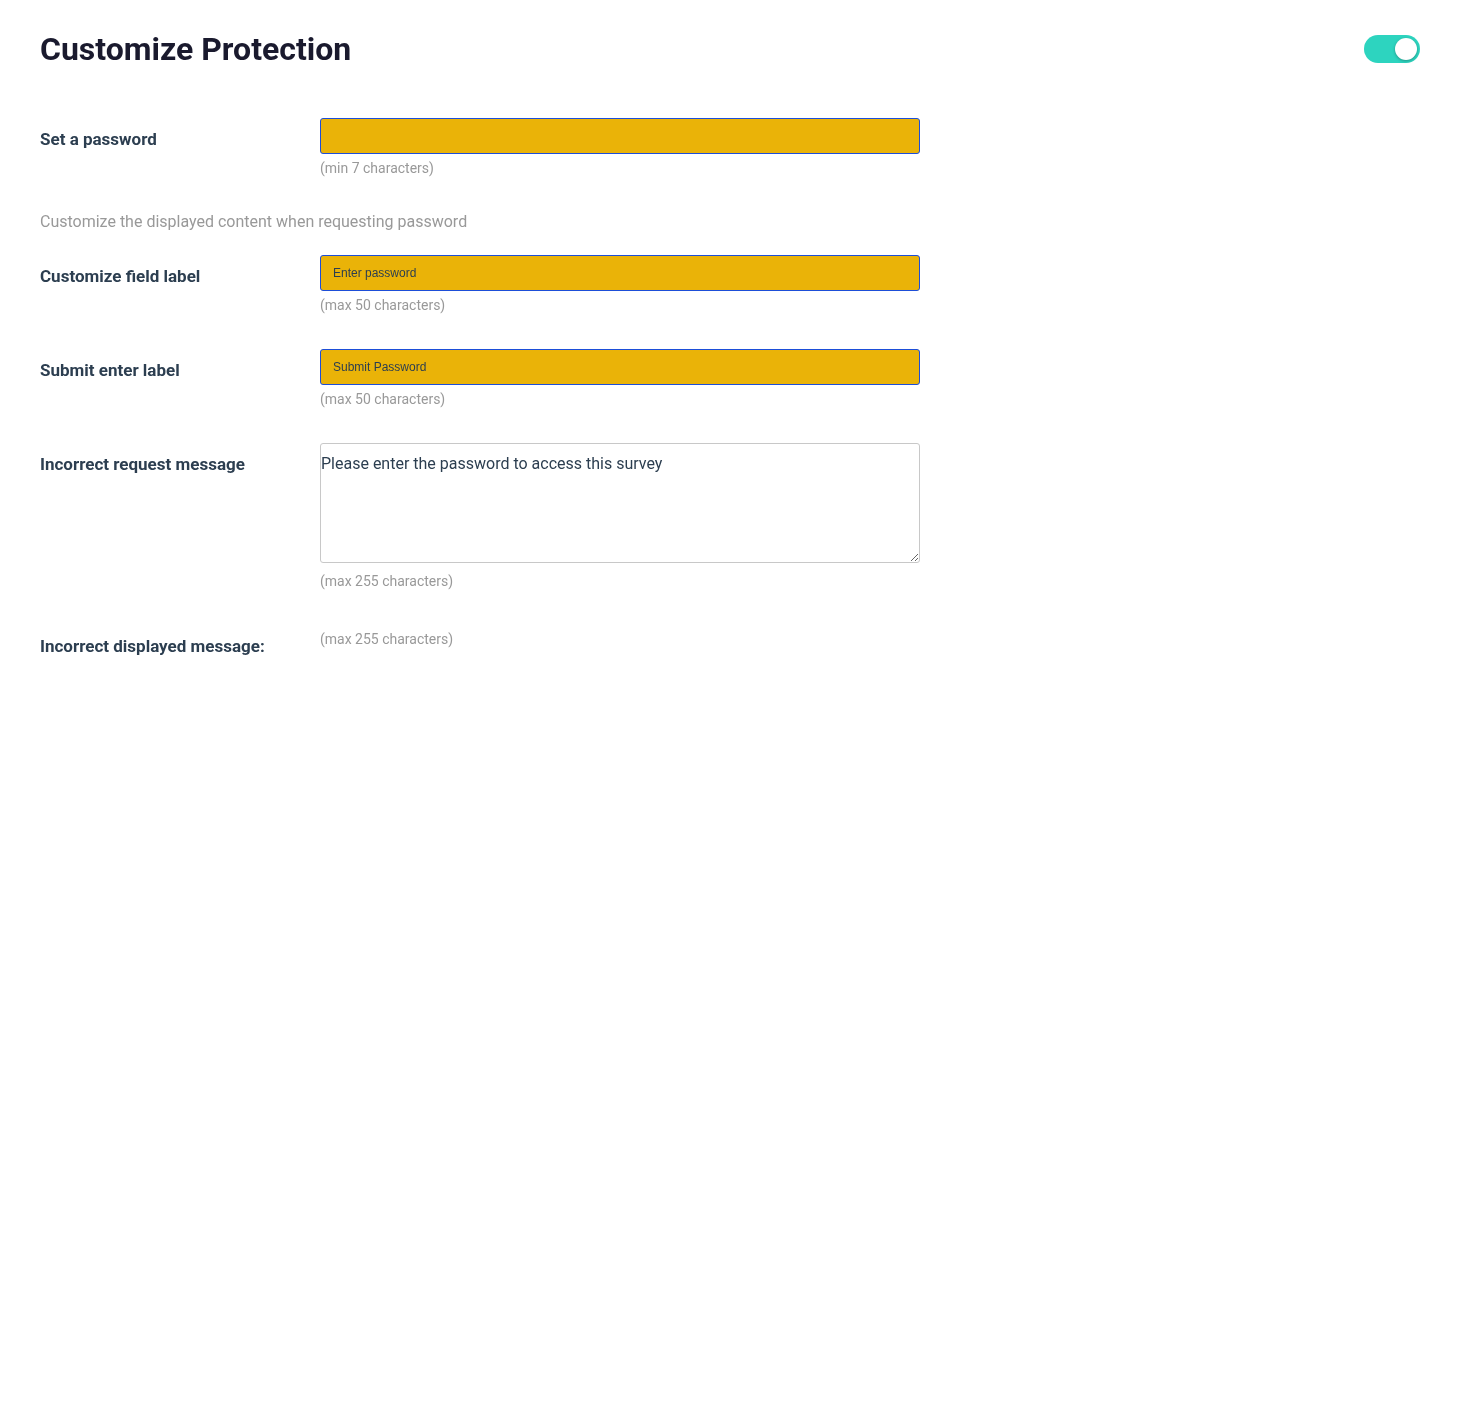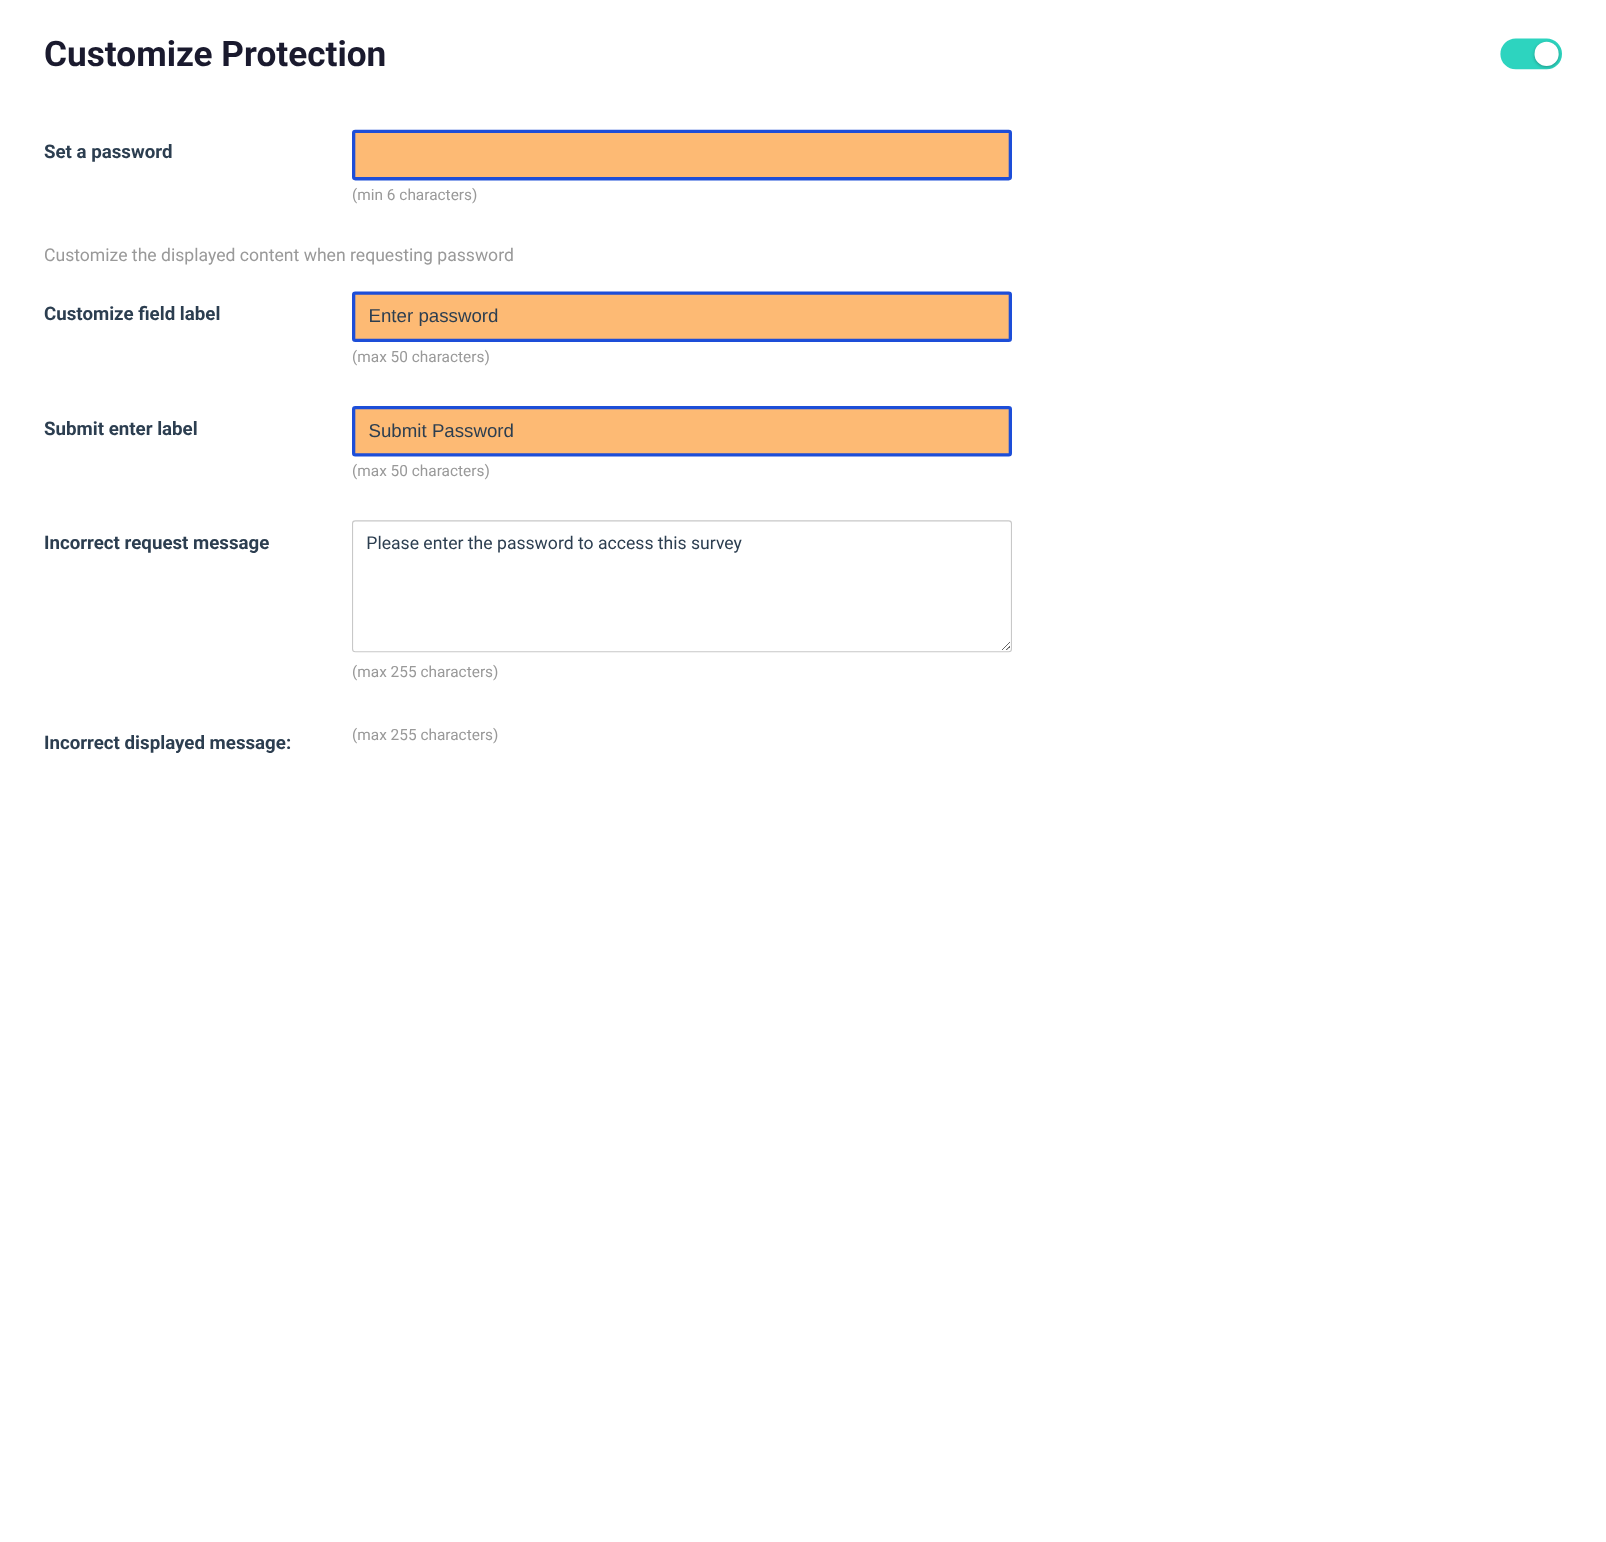--- a/index.html
+++ b/index.html
@@ -82,31 +82,31 @@
     }
 
     .form-field {
       flex: 1;
       max-width: 600px;
     }
 
     .form-input {
       width: 100%;
       padding: 10px 12px;
-      border: 3px solid #1d4ed8;
+      border: 1px solid #1d4ed8;
       border-radius: 3px;
-      font-size: 17px;
+      font-size: 12px;
       color: #2c3e50;
       outline: none;
-      background: #fdba74;
+      background: #eab308;
     }
 
     .form-textarea {
       width: 100%;
-      padding: 10px 12px;
+      padding: 10px 0;
       border: 1px solid #c8c8c8;
       border-radius: 3px;
       font-size: 16px;
       color: #2c3e50;
       outline: none;
       background: #fff;
       resize: vertical;
       min-height: 120px;
       font-family: inherit;
     }
@@ -131,21 +131,21 @@
   <label class="toggle-switch">
     <input type="checkbox" checked="" style="">
     <span class="toggle-slider"></span>
   </label>
 </div>
 
 <div class="form-row">
   <div class="form-label">Set a password</div>
   <div class="form-field">
     <input type="password" class="form-input" value="" style="">
-    <div class="field-hint">(min 6 characters)</div>
+    <div class="field-hint">(min 7 characters)</div>
   </div>
 </div>
 
 <div class="section-subtitle">Customize the displayed content when requesting password</div>
 
 <div class="form-row">
   <div class="form-label">Customize field label</div>
   <div class="form-field">
     <input type="text" class="form-input" value="Enter password" style="">
     <div class="field-hint">(max 50 characters)</div>

